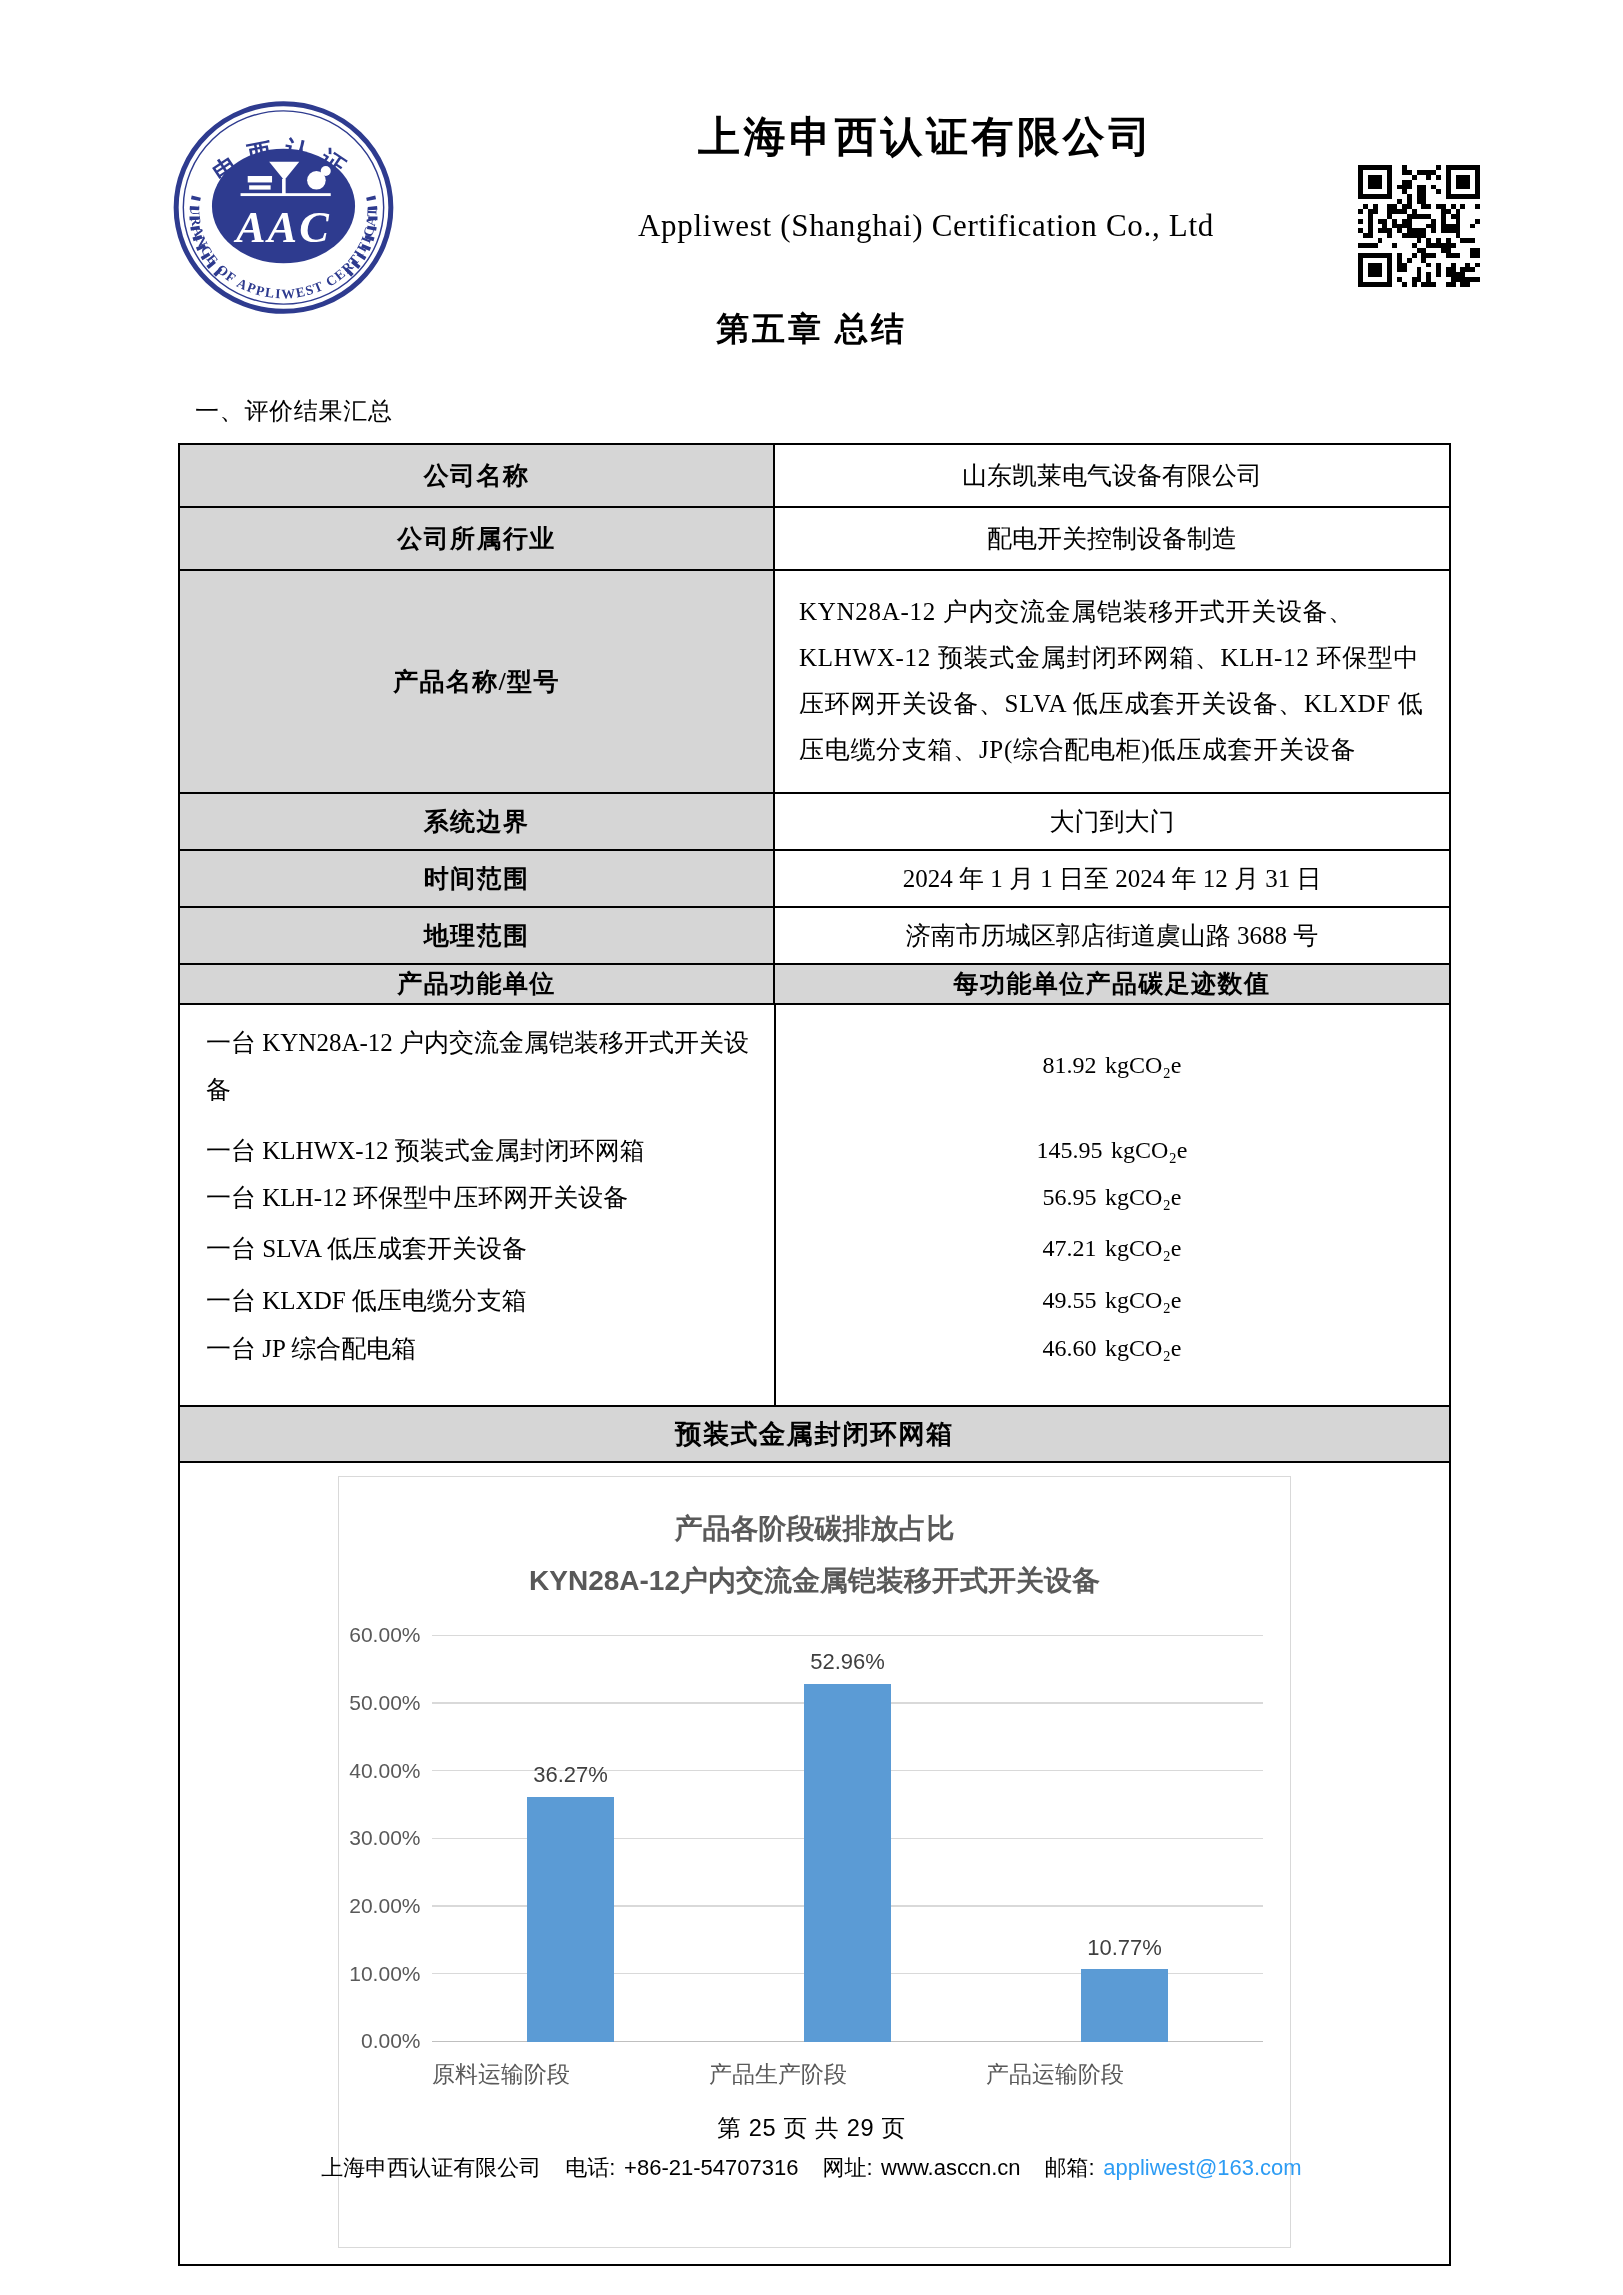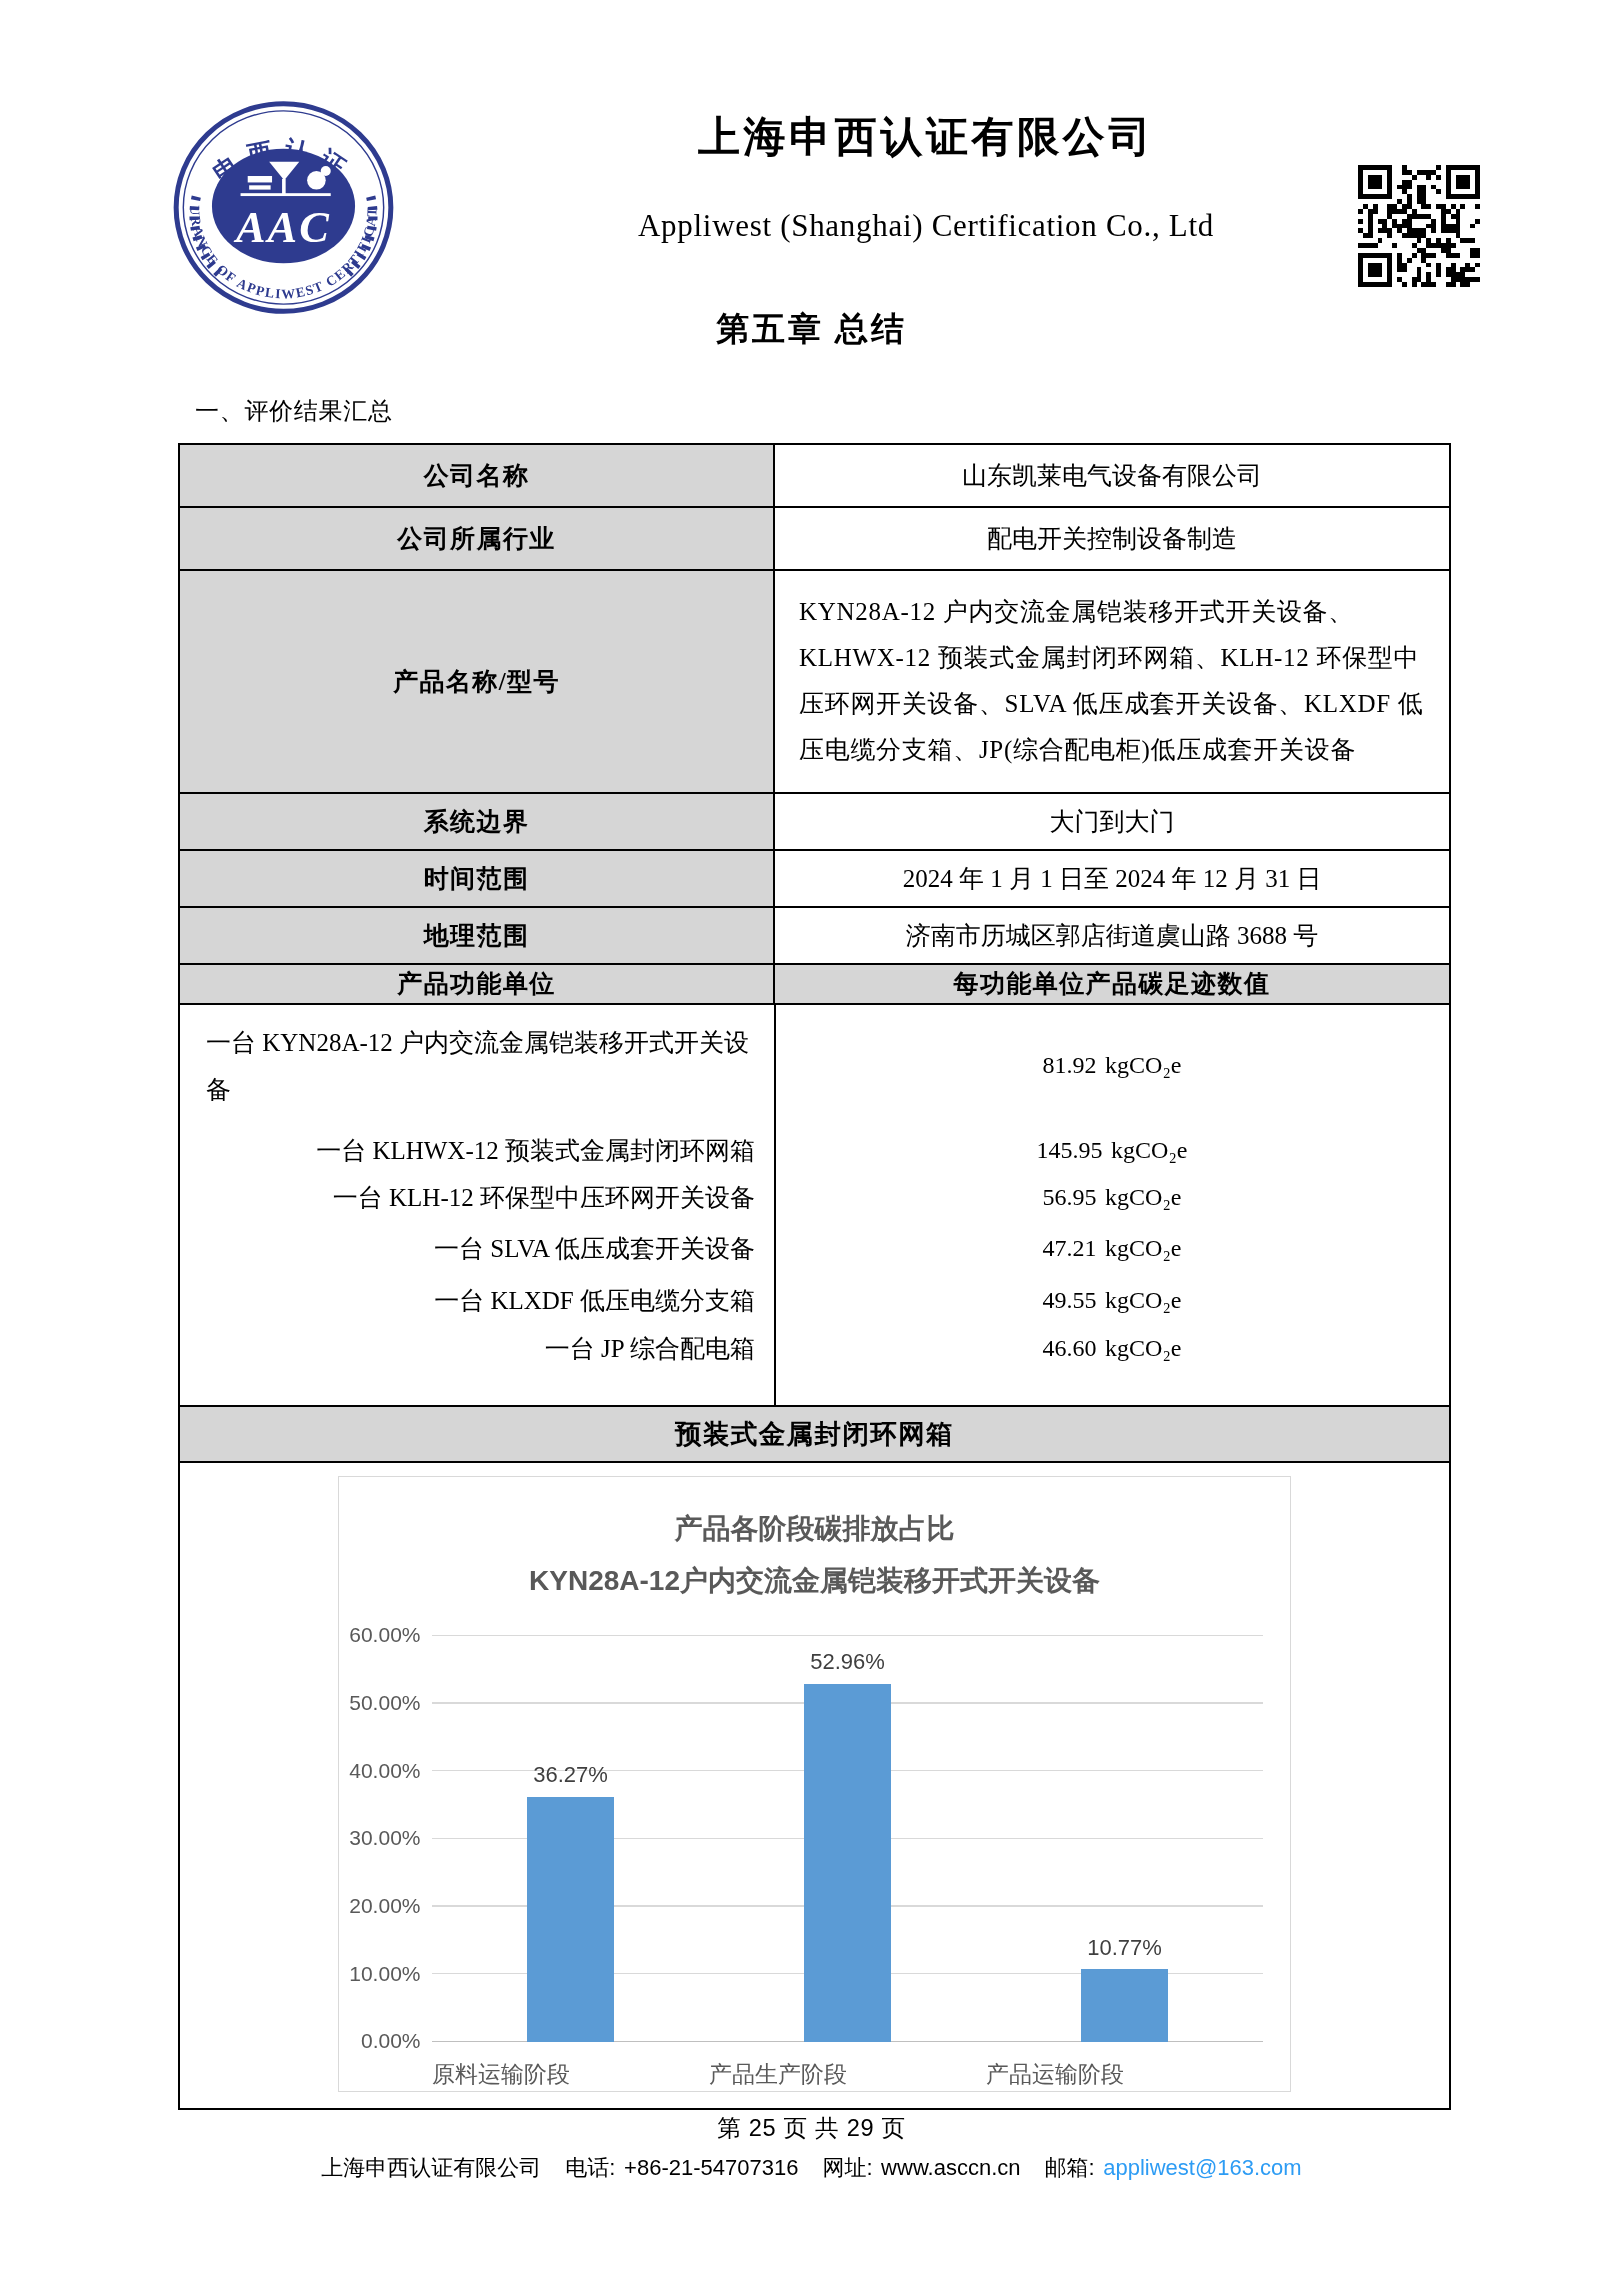--- a/index.html
+++ b/index.html
@@ -34,30 +34,30 @@
   tr.std2 td { height:57px; }
   td.val-long { text-align:left; padding:18.6px 24px; line-height:46px; letter-spacing:0.7px; }
   tr.hdr td { height:40px; }
 
   
   td.fu-cell { padding:0; position:relative; }
   .fu-divider { position:absolute; top:0; bottom:0; left:594px; width:2.1px; background:#000; }
   .fu-grid { display:grid; grid-template-columns:595px 1fr;
              grid-template-rows:122px 47px 47px 56px 48px 48px; padding-bottom:32px; }
   .fu-l { padding:0 20px 0 26px; display:flex; align-items:center;
-          font-size:25px; line-height:47px;justify-content:flex-end; }
+          font-size:25px; line-height:47px; }
   .fu-r { display:flex; align-items:center; justify-content:center; font-size:24px; }
   .fu-r .u { margin-left:8.6px; }
 
   tr.banner td { height:56px; background:#d6d6d6; text-align:center;
                  font-weight:700; font-size:26.5px; letter-spacing:1.4px; }
 
   
   td.chart-cell { padding:13px 0 15.8px; }
-  .chart-box { margin:0 auto; width:953px; height:616px; border:1.4px solid #d9d9d9;
+  .chart-box { margin:0 auto; width:953px; height:772px; border:1.4px solid #d9d9d9;
                position:relative; background:#fff;
                font-family:"Liberation Sans","DejaVu Sans",sans-serif; }
   .chart-title { text-align:center; margin-top:26px; color:#595959;
                  font-size:28px; font-weight:600; line-height:1.85; }
   .plot { position:absolute; left:93px; right:27px; top:159px; height:406px; }
   .gl { position:absolute; left:0; right:0; height:1.4px; background:#d9d9d9; }
   .gl.axis { background:#bfbfbf; }
   .tick { position:absolute; right:calc(100% + 11.5px); top:50%;
           transform:translateY(-50%); white-space:nowrap;
           color:#595959; font-size:21px; }

